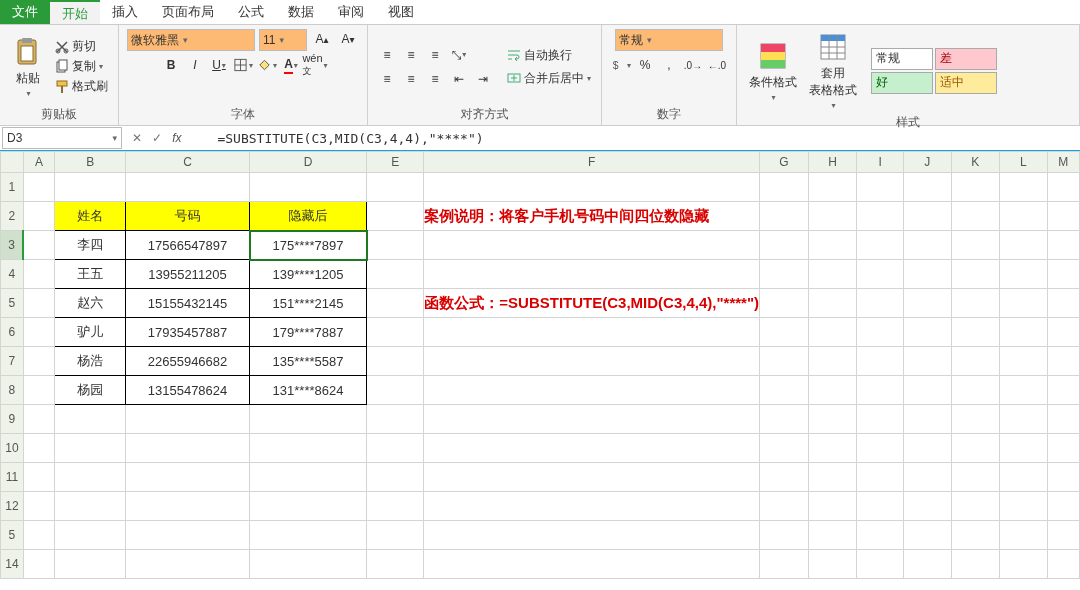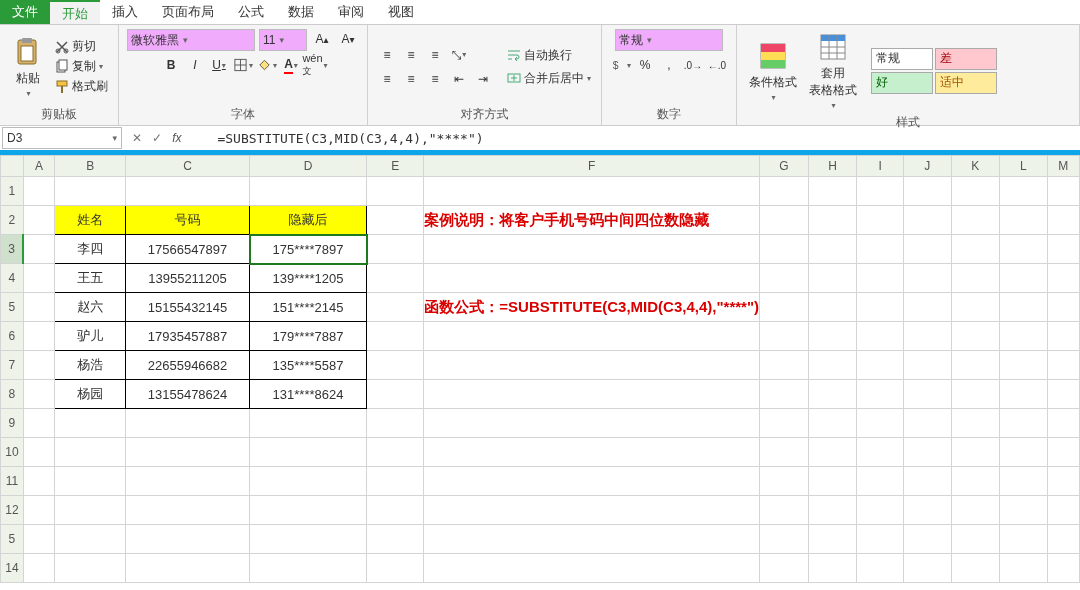--- a/index.html
+++ b/index.html
@@ -11,32 +11,32 @@
   
   .ribbon{display:flex;background:#f5f5f5;border-bottom:1px solid #ccc;height:100px;}
   .group{display:flex;flex-direction:column;justify-content:space-between;border-right:1px solid #d0d0d0;padding:4px 8px 2px 8px;}
   .group-body{display:flex;align-items:center;gap:4px;flex:1;}
   .group-name{text-align:center;font-size:12px;color:#555;padding-top:2px;}
   .stackv{display:flex;flex-direction:column;gap:1px;}
   .btn-lg{display:flex;flex-direction:column;align-items:center;gap:2px;padding:2px 4px;cursor:default;font-size:12px;}
   .btn-lg .picon{width:32px;height:32px;display:flex;align-items:center;justify-content:center;}
   .mini{display:flex;align-items:center;gap:2px;font-size:12px;padding:1px 2px;cursor:default;white-space:nowrap;}
   svg.picon{width:16px;height:16px;}
-  .combo{display:flex;align-items:center;border:1px solid #bbb;background:#f0abfc;padding:0 3px;height:20px;font-size:12px;}
+  .combo{display:flex;align-items:center;border:1px solid #bbb;background:#fdba74;padding:0 3px;height:20px;font-size:12px;}
   .combo .arrow{margin-left:4px;font-size:9px;color:#666;}
   .iconbtn{width:20px;height:18px;display:flex;align-items:center;justify-content:center;border:1px solid transparent;}
   .iconrow{display:flex;gap:2px;}
   .uline{border-bottom:2px solid red;padding-bottom:1px;}
   .styleswatch{width:52px;height:20px;border:1px solid #aaa;display:flex;align-items:center;padding:0 4px;font-size:12px;}
   .good{background:#c6efce;color:#006100;}
   .normal{background:#fff;}
   .bad{background:#ffc7ce;color:#9c0006;}
   .tan{background:#ffeb9c;color:#9c5700;}
   
-  .fbar{display:flex;align-items:center;height:24px;border-bottom:5px solid #0ea5e9;}
+  .fbar{display:flex;align-items:center;height:24px;border-bottom:1px solid #0ea5e9;}
   .namebox{width:110px;border:1px solid #bbb;height:20px;margin:0 2px;display:flex;align-items:center;padding:0 4px;justify-content:space-between;}
   .namebox .arrow{font-size:9px;color:#666;}
   .fx-btns{display:flex;gap:10px;padding:0 8px;color:#777;}
   .fx-label{font-style:italic;color:#555;margin-right:24px;}
   .formula-input{flex:1;padding:0 4px;font-family:Consolas,monospace;font-size:13px;color:#333;}
   
   .gridwrap{position:relative;}
   table.grid{border-collapse:collapse;table-layout:fixed;}
   table.grid th, table.grid td{border:1px solid #d4d4d4;height:28px;padding:0;font-size:13px;font-weight:normal;}
   table.grid thead th{background:#eef3ea;text-align:center;color:#555;height:20px;font-size:12px;}

